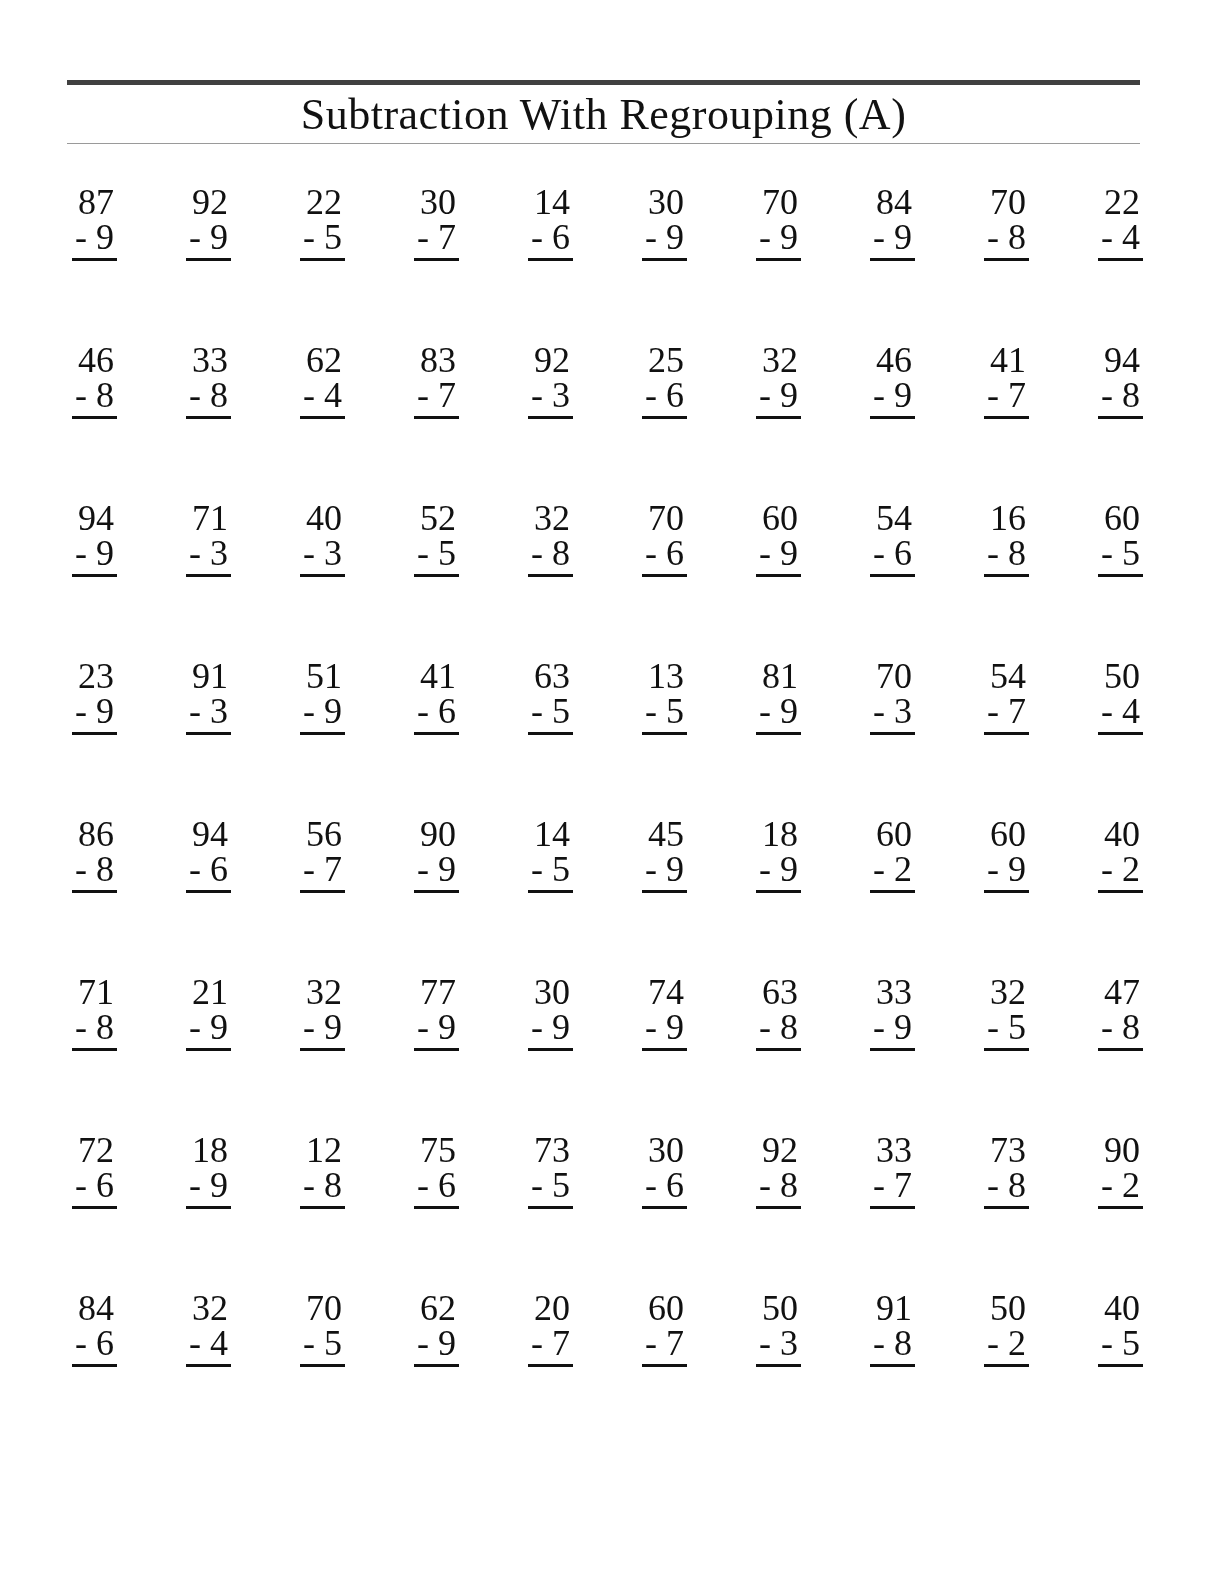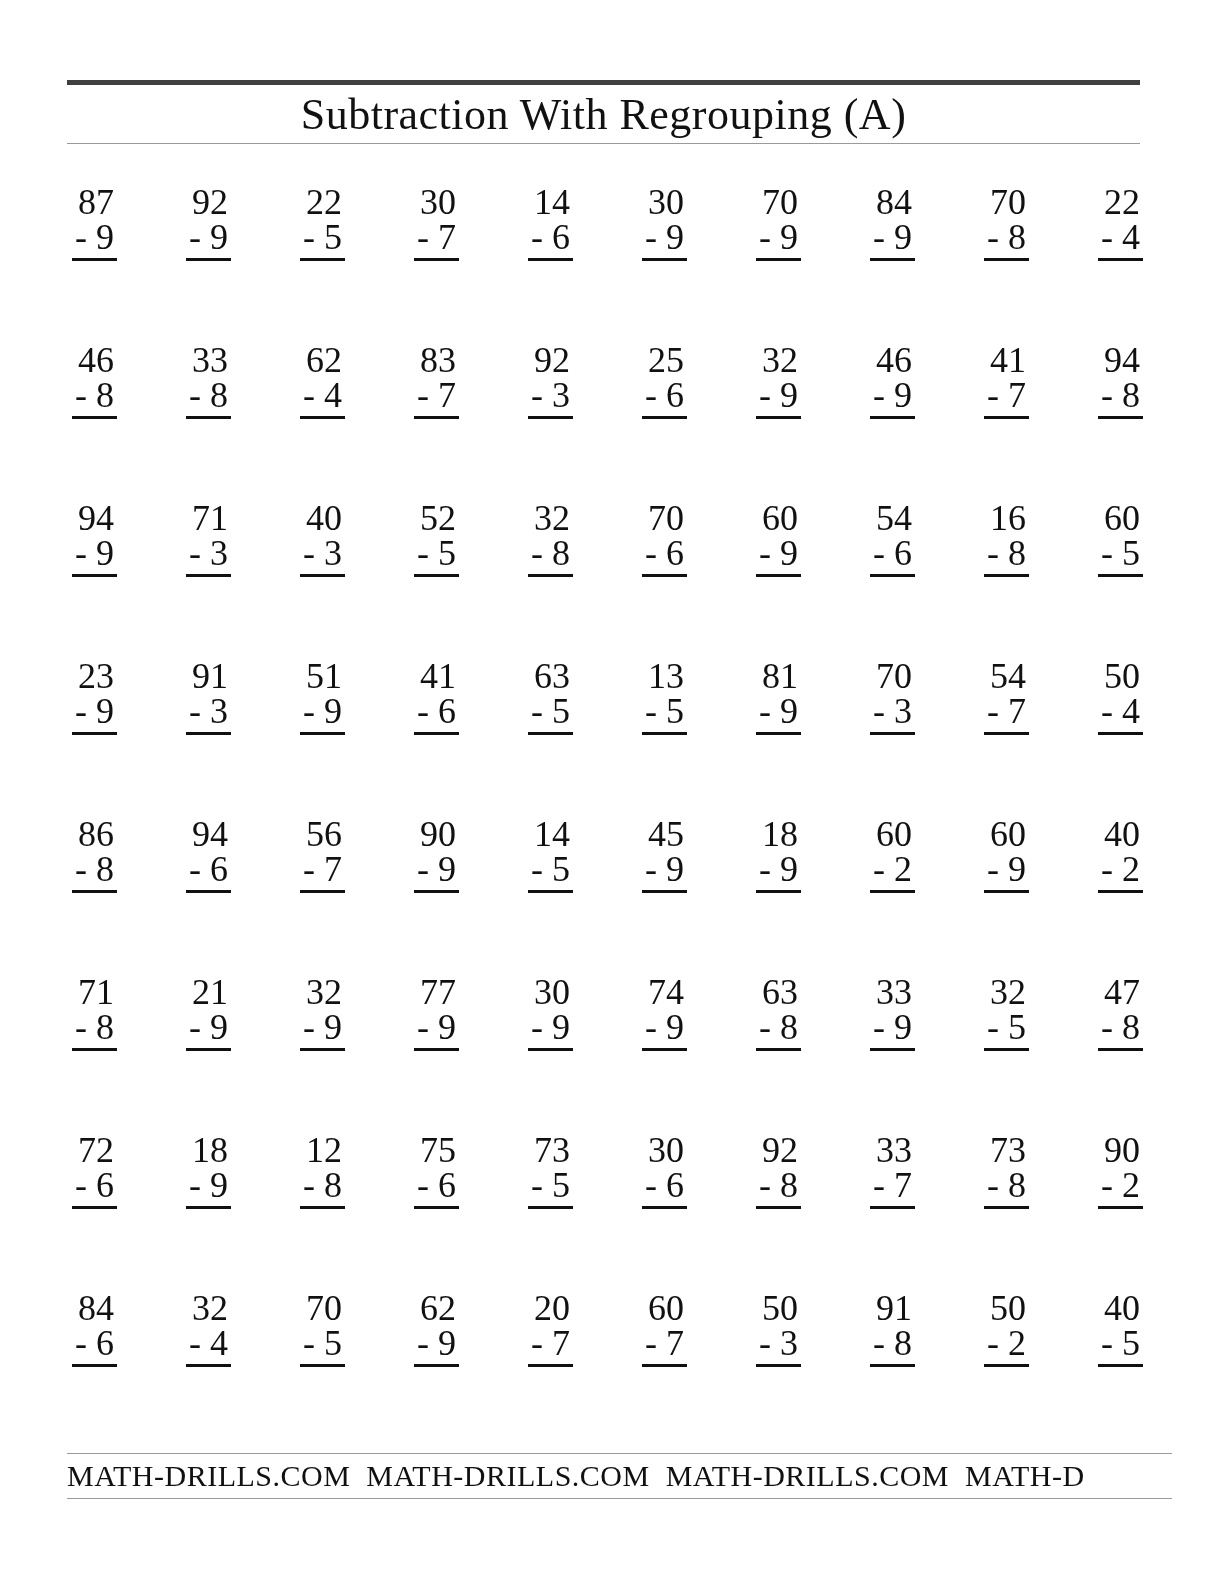--- a/index.html
+++ b/index.html
@@ -488,17 +488,14 @@
         <div class="subtrahend">- 2</div>
         <div class="answer-line"></div>
       </div>
       <div class="problem">
         <div class="minuend">40</div>
         <div class="subtrahend">- 5</div>
         <div class="answer-line"></div>
       </div>
     </main>
 
-  <footer class="footer">
-    <div class="footer-text">MATH-DRILLS.COM MATH-DRILLS.COM MATH-DRILLS.COM MATH-D</div>
-  </footer>
 
 </div>
 
 </body></html>

